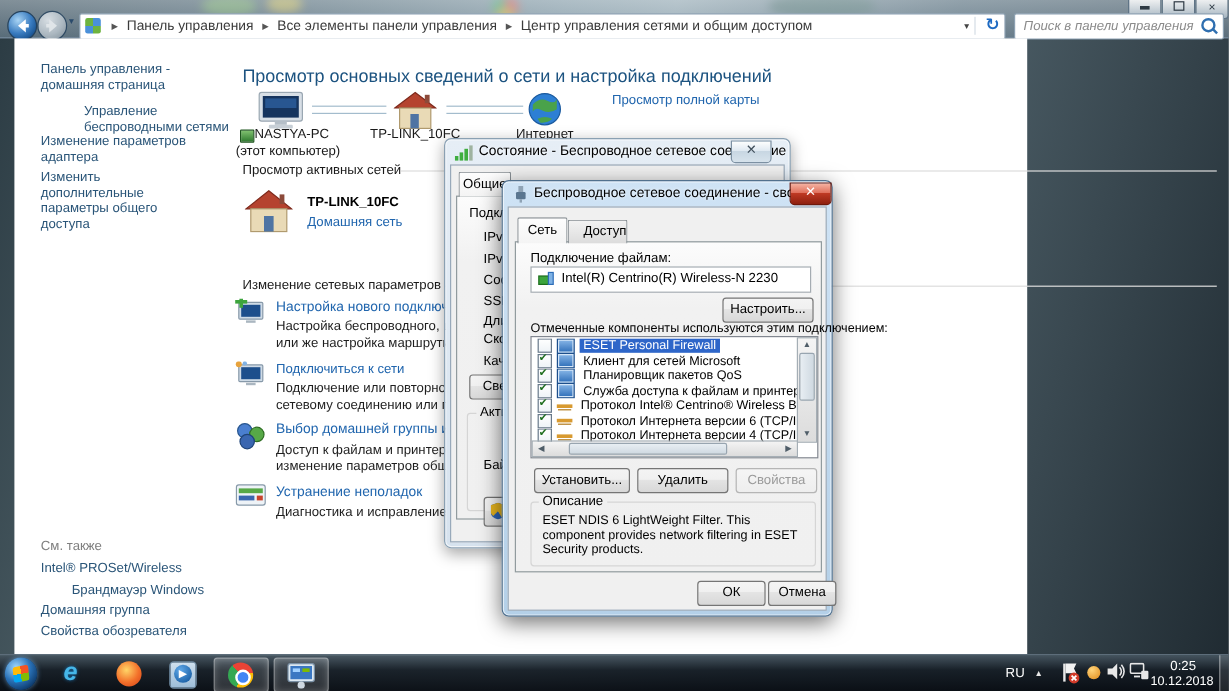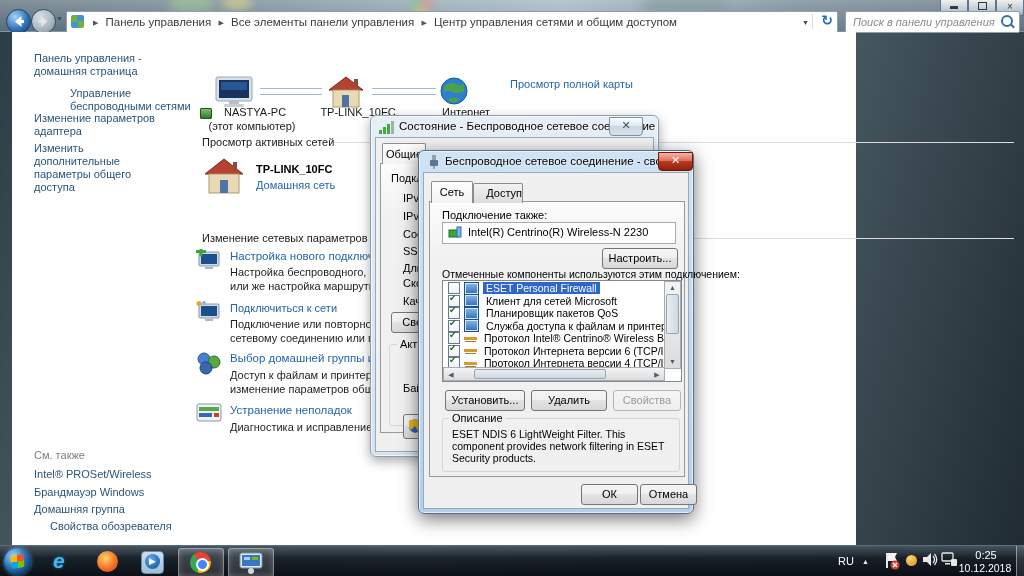--- a/index.html
+++ b/index.html
@@ -23,21 +23,21 @@
   .ph{color:#8b8b8b;font-style:italic;font-size:11px;line-height:18px;}
 
   
   .content{position:absolute;top:32px;left:12px;width:844px;height:513px;background:#ffffff;}
   .sbitem{position:absolute;left:22px;width:136px;font-size:11px;line-height:13px;color:#2a5578;cursor:pointer;}
   .seealso{color:#7f7f7f;font-size:11px;}
   .h1{font-size:15px;color:#1c5380;}
   .lnk{color:#2166ae;cursor:pointer;font-size:11px;}
   .sect{font-size:11px;color:#1a1a1a;}
   .rule{position:absolute;height:1px;background:#dcdcdc;}
-  .maplabel{font-size:11px;color:#1a1a1a;text-align:center;margin-left:12px;}
+  .maplabel{font-size:11px;color:#1a1a1a;text-align:center;}
   .taskdesc{font-size:11px;color:#1f1f1f;line-height:14px;white-space:nowrap;}
   .netline{position:absolute;height:5px;border-top:1px solid #a3bccd;border-bottom:1px solid #a3bccd;}
 
   
   .dlg{position:absolute;border-radius:6px;}
   .dlg-active{background:linear-gradient(#cfe3f5,#b4d0e8);border:1px solid #52718e;
               box-shadow:0 5px 18px rgba(0,0,0,.55), inset 0 0 0 1px rgba(255,255,255,.6);}
   .dlg-inactive{background:linear-gradient(#e6eef6,#d6e2ee);border:1px solid #8aa0b2;
               box-shadow:0 4px 12px rgba(0,0,0,.35), inset 0 0 0 1px rgba(255,255,255,.65);}
   .dlg-title{position:absolute;top:4px;font-size:11.5px;color:#000;text-shadow:0 0 3px #fff;white-space:nowrap;}
@@ -132,24 +132,25 @@
 
   <div class="content">
 
     <div class="sbitem" style="top:20px;">Панель управления - домашняя страница</div>
     <div class="sbitem" style="top:55px;margin-left:36px;">Управление беспроводными сетями</div>
     <div class="sbitem" style="top:110px;">Изменить дополнительные параметры общего доступа</div>
     <div class="sbitem" style="top:80px;">Изменение параметров адаптера</div>
 
     <div class="sbitem seealso" style="top:417px;">См. также</div>
     <div class="sbitem" style="top:436px;">Intel® PROSet/Wireless</div>
-    <div class="sbitem" style="top:454px;">Брандмауэр Windows</div>
+    <div class="sbitem" style="top:454px;text-align:right;">Брандмауэр Windows</div>
     <div class="sbitem" style="top:471px;">Домашняя группа</div>
-    <div class="sbitem" style="top:488px;margin-left:16px;">Свойства обозревателя</div>
-
+    <div class="sbitem" style="top:488px;">Свойства обозревателя</div>
+
+    <div class="h1 abs" style="left:190px;top:23px;">Просмотр основных сведений о сети и настройка подключений</div>
 
     <svg class="abs" style="left:200px;top:44px;" width="44" height="32">
       <rect x="4" y="1" width="36" height="24" rx="2" fill="#d8dfe6" stroke="#9aa7b2"></rect>
       <rect x="7" y="4" width="30" height="18" fill="#16345e"></rect>
       <rect x="9" y="6" width="26" height="8" fill="#2d5f9e" opacity=".8"></rect>
       <rect x="17" y="25" width="10" height="3" fill="#b5bfc8"></rect>
       <rect x="12" y="28" width="20" height="3" rx="1" fill="#c7cfd6"></rect>
     </svg>
     <div class="netline" style="left:248px;top:56px;width:62px;"></div>
     <svg class="abs" style="left:316px;top:44px;" width="36" height="32">
@@ -271,21 +272,21 @@
     <rect x="5" y="11" width="2" height="3" fill="#8fa3b5"></rect>
   </svg>
   <div class="dlg-title" style="left:26px;">Беспроводное сетевое соединение - свойства</div>
   <div class="closebtn close-red" style="left:239px;width:33px;top:1px;">✕</div>
 
   <div class="dlg-inner">
     <div class="tab tab-on" style="left:7px;top:8px;width:40px;height:21px;line-height:21px;">Сеть</div>
     <div class="tab tab-off" style="left:49px;top:10px;width:48px;height:19px;line-height:19px;">Доступ</div>
 
     <div class="tabpanel" style="left:5px;top:28px;width:254px;height:274px;">
-      <div class="lbl" style="left:12px;top:7px;">Подключение также:</div>
+      <div class="lbl" style="left:12px;top:7px;">Подключение файлам:</div>
 
       <div class="field" style="left:12px;top:20px;width:232px;height:20px;text-align:center;">
         <svg style="position:absolute;left:5px;top:3px;" width="14" height="13">
           <rect x="1" y="4" width="9" height="7" fill="#3da53d" stroke="#1d6e1d"></rect>
           <rect x="9" y="1" width="4" height="10" fill="#7fb2e5" stroke="#2d6db8"></rect>
         </svg>
         <span class="lbl" style="left:25px;top:3px;">Intel(R) Centrino(R) Wireless-N 2230</span>
       </div>
 
       <div class="btn7" style="left:172px;top:46px;width:74px;height:19px;line-height:18px;">Настроить...</div>

